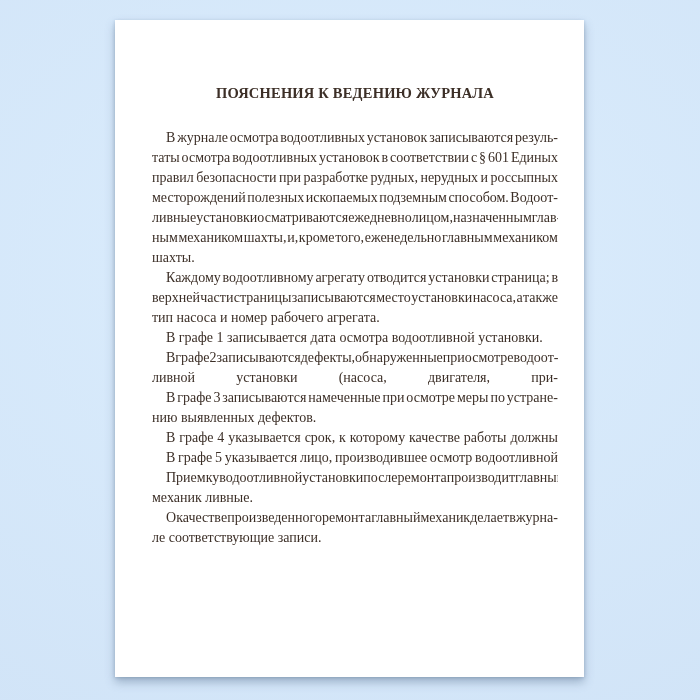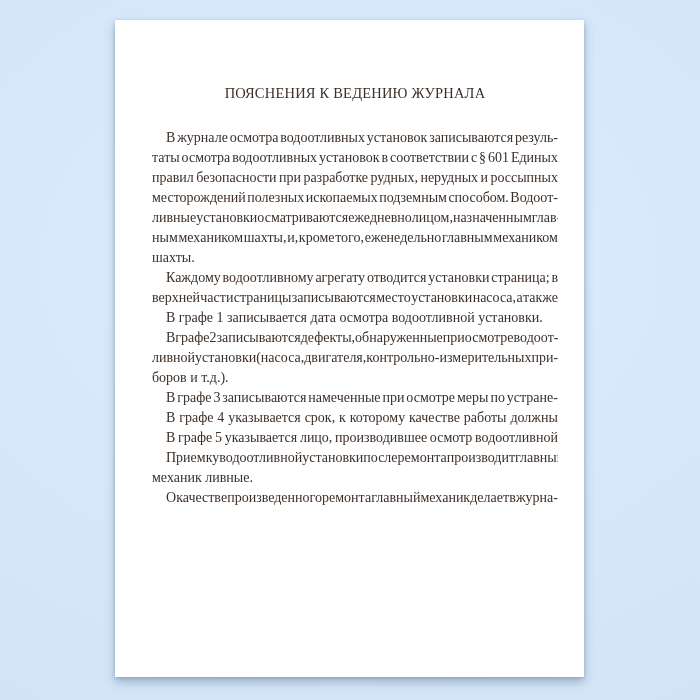--- a/index.html
+++ b/index.html
@@ -22,21 +22,21 @@
     background:var(--paper);
     box-shadow:0 5px 9px rgba(88,114,143,0.45), 0 1px 3px rgba(88,114,143,0.30);
     box-sizing:border-box;
     padding:65px 26px 0 37px;
     color:var(--ink);
   }
   .doc-title{
     margin:0 0 26px 0;
     text-align:center;
     font-size:14.5px;
-    font-weight:normal;
+    font-weight:bold;
     letter-spacing:0.2px;
     line-height:17px;
     white-space:nowrap;
   }
   .doc-body{font-size:14px;}
   .para{margin:0;padding:0;}
   .line{
     height:20px;
     line-height:20px;
     overflow:hidden;
@@ -133,20 +133,21 @@
           <span>верхней</span>
           <span>части</span>
           <span>страницы</span>
           <span>записываются</span>
           <span>место</span>
           <span>установки</span>
           <span>насоса,</span>
           <span>а</span>
           <span>также</span>
         </div>
+        <div class="line plain">тип насоса и номер рабочего агрегата.</div>
       </div>
       <div class="para">
         <div class="line first plain">В графе 1 записывается дата осмотра водоотливной установки.</div>
       </div>
       <div class="para">
         <div class="line first justify">
           <span>В</span>
           <span>графе</span>
           <span>2</span>
           <span>записываются</span>
@@ -154,38 +155,37 @@
           <span>обнаруженные</span>
           <span>при</span>
           <span>осмотре</span>
           <span>водоот-</span>
         </div>
         <div class="line justify">
           <span>ливной</span>
           <span>установки</span>
           <span>(насоса,</span>
           <span>двигателя,</span>
-          <span>контрольно-измерительных</span>
           <span>при-</span>
         </div>
-        <div class="line plain">боров и т.д.).</div>
       </div>
       <div class="para">
         <div class="line first justify">
           <span>В</span>
           <span>графе</span>
           <span>3</span>
           <span>записываются</span>
           <span>намеченные</span>
           <span>при</span>
           <span>осмотре</span>
           <span>меры</span>
           <span>по</span>
           <span>устране-</span>
         </div>
+        <div class="line plain">нию выявленных дефектов.</div>
       </div>
       <div class="para">
         <div class="line first justify">
           <span>В</span>
           <span>графе</span>
           <span>4</span>
           <span>указывается</span>
           <span>срок,</span>
           <span>к</span>
           <span>которому</span>
@@ -223,15 +223,16 @@
           <span>О</span>
           <span>качестве</span>
           <span>произведенного</span>
           <span>ремонта</span>
           <span>главный</span>
           <span>механик</span>
           <span>делает</span>
           <span>в</span>
           <span>журна-</span>
         </div>
+        <div class="line plain">ле соответствующие записи.</div>
       </div>
     </div>
 </div>
 
 </body></html>

